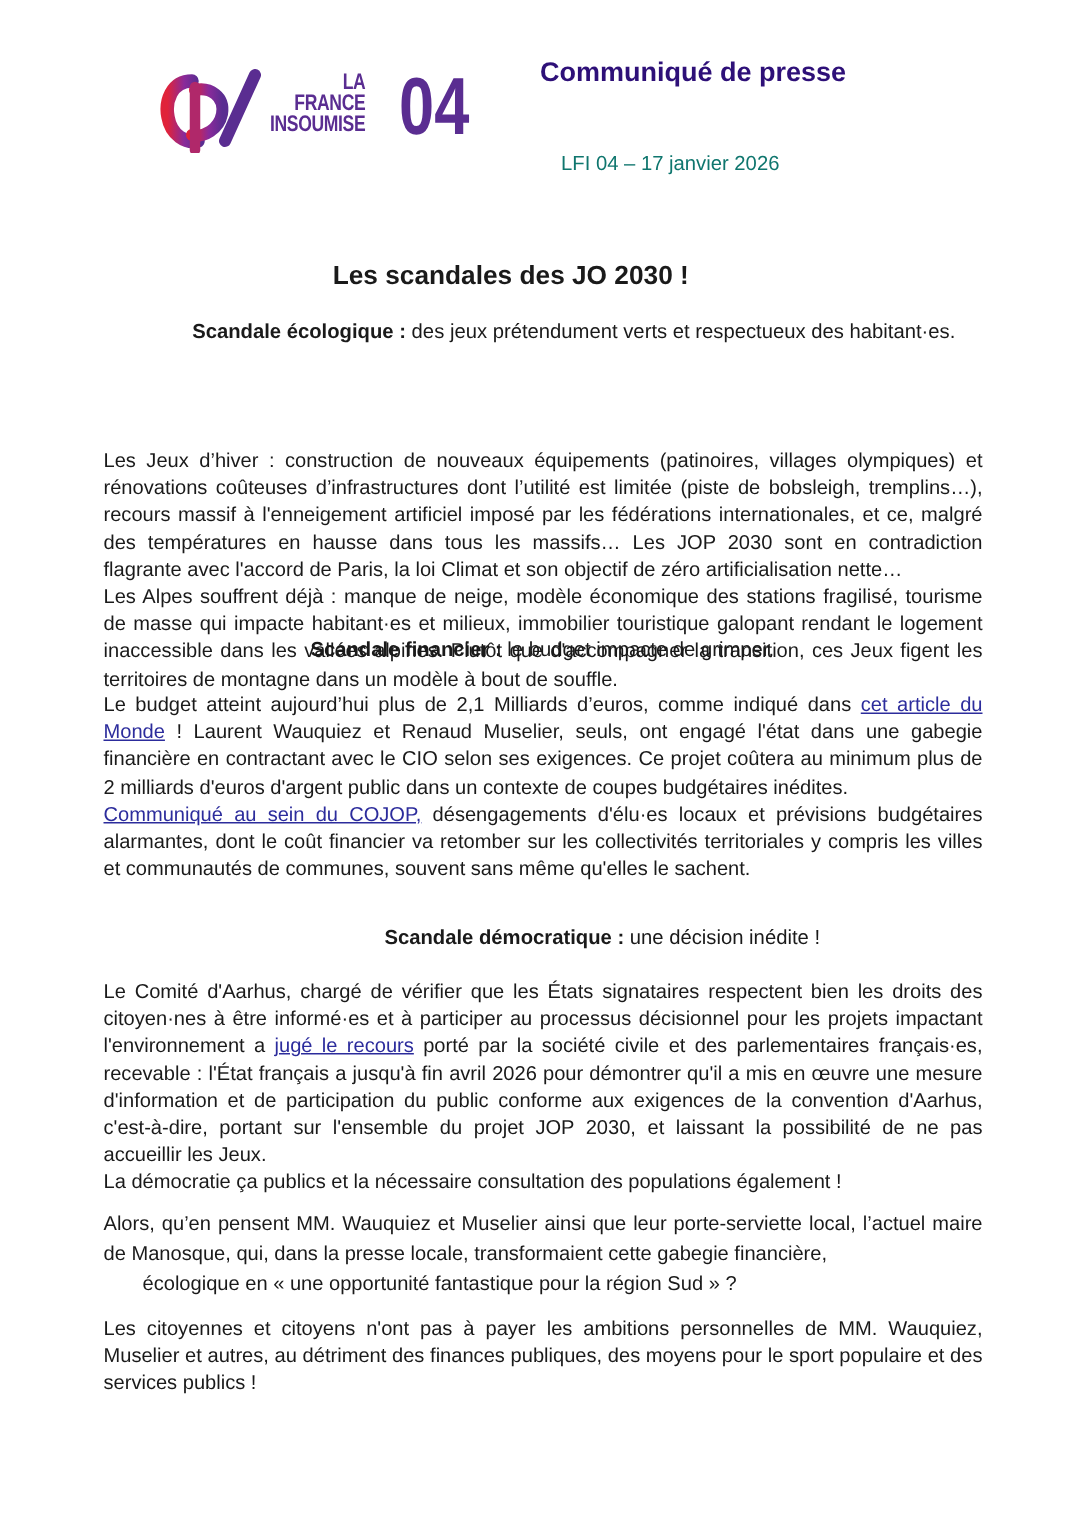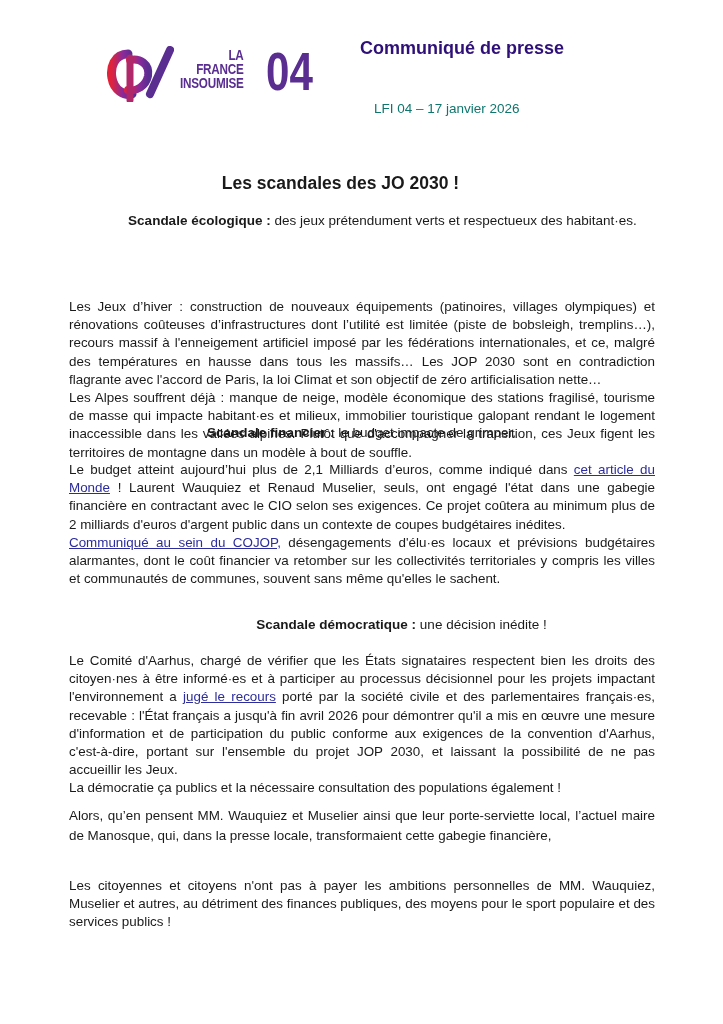--- a/index.html
+++ b/index.html
@@ -72,16 +72,17 @@
 <div class="sec-head" style="top:617px;margin-left:40px;">
   <b>Scandale démocratique :</b><span> une décision inédite !</span>
 </div>
 <p class="para" style="top:652px;">
   <span>Le Comité d'Aarhus, chargé de vérifier que les États signataires respectent bien les droits des citoyen·nes à être informé·es et à participer au processus décisionnel pour les projets impactant l'environnement a </span><a href="#">jugé le recours</a><span> porté par la société civile et des parlementaires français·es, recevable : l'État français a jusqu'à fin avril 2026 pour démontrer qu'il a mis en œuvre une mesure d'information et de participation du public conforme aux exigences de la convention d'Aarhus, c'est-à-dire, portant sur l'ensemble du projet JOP 2030, et laissant la possibilité de ne pas accueillir les Jeux.</span><br>
   <span>La démocratie ça publics et la nécessaire consultation des populations également !</span>
 </p>
 
 <p class="para" style="top:806px; line-height:20px;">
   <span>Alors, qu’en pensent MM. Wauquiez et Muselier ainsi que leur porte-serviette local, l’actuel maire de Manosque, qui, dans la presse locale, transformaient cette gabegie financière,</span>
+  <span class="indent-last">écologique en « une opportunité fantastique pour la région Sud » ?</span>
 </p>
 <p class="para" style="top:877px;">
   <span>Les citoyennes et citoyens n'ont pas à payer les ambitions personnelles de MM. Wauquiez, Muselier et autres, au détriment des finances publiques, des moyens pour le sport populaire et des services publics !</span>
 </p>
 
 </body></html>

